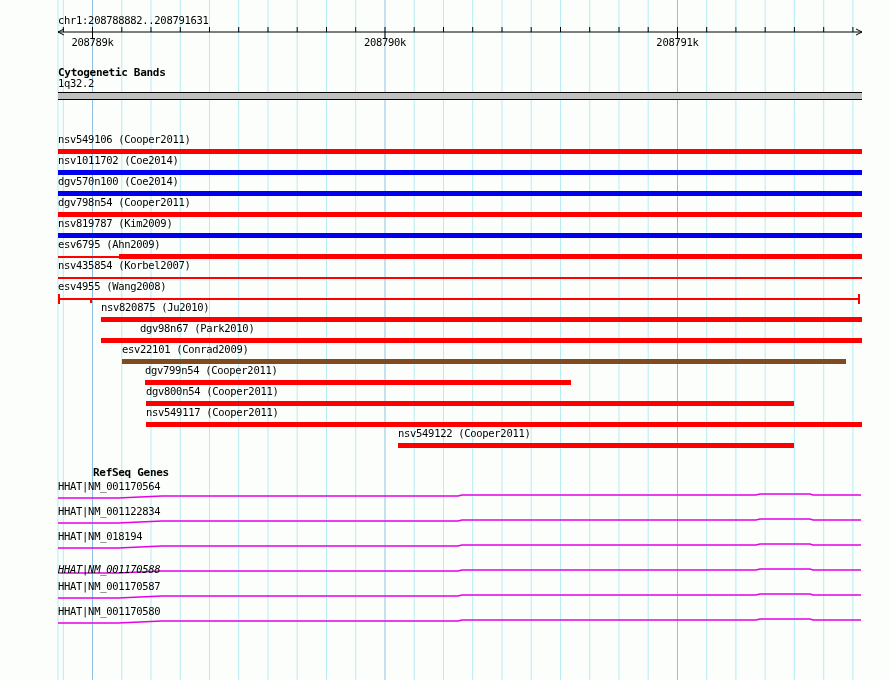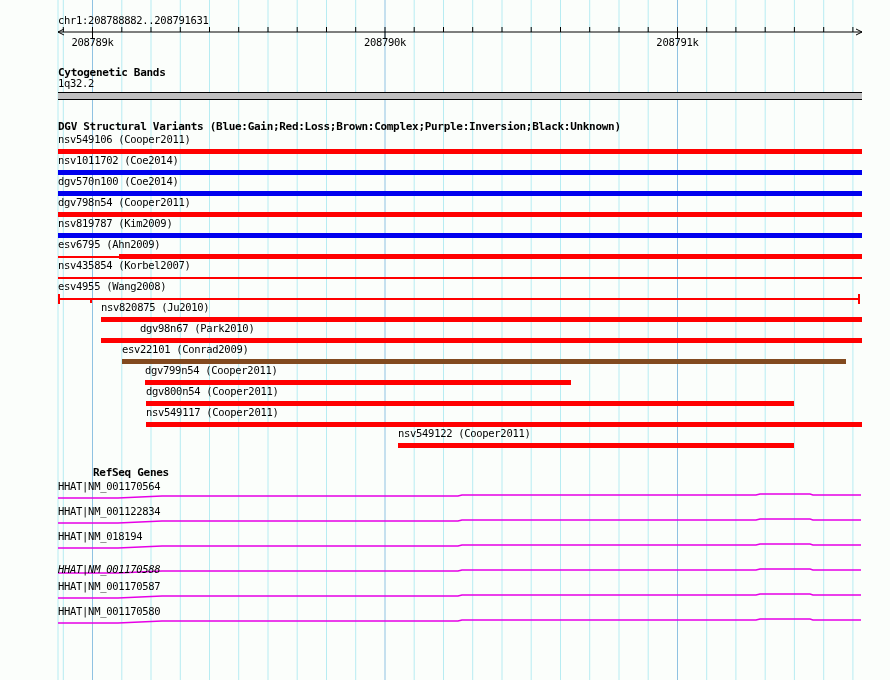--- a/index.html
+++ b/index.html
@@ -92,21 +92,20 @@
       <path d="M58,598 L118,598 L162,596 L458,596 L462,595 L756,595 L760,594 L810,594 L813,595 L861,595" stroke="#e600e6" stroke-width="1.4" fill="none"></path>
       <path d="M58,623 L118,623 L162,621 L458,621 L462,620 L756,620 L760,619 L810,619 L813,620 L861,620" stroke="#e600e6" stroke-width="1.4" fill="none"></path>
     </svg>
 
   <div class="mono" style="left:58px;top:15px;">chr1:208788882..208791631</div>
 
   <div class="hdr" style="left:58px;top:67px;">Cytogenetic Bands</div>
   <div class="mono" style="left:58px;top:78px;">1q32.2</div>
   <div id="cyto-bar" style="background: rgb(192, 192, 192);"></div>
 
-  <div class="hdr" style="left:58px;top:121px;">DGV Structural Variants (Blue:Gain;Red:Loss;Brown:Complex;Purple:Inversion;Black:Unknown)</div>
 
   <div class="hdr" style="left:58px;top:467px;padding-left:35px;">RefSeq Genes</div>
 <div class="mono ticklabel" style="left: 92.5115px; top: 37px;">208789k</div>
     <div class="mono ticklabel" style="left: 384.981px; top: 37px;">208790k</div>
     <div class="mono ticklabel" style="left: 677.451px; top: 37px;">208791k</div>
     <div class="mono" style="left: 58px; top: 134px;">nsv549106 (Cooper2011)</div>
     <div class="abs" style="left: 58px; top: 149px; width: 804px; height: 5px; background: rgb(255, 0, 0);"></div>
     <div class="mono" style="left: 58px; top: 155px;">nsv1011702 (Coe2014)</div>
     <div class="abs" style="left: 58px; top: 170px; width: 804px; height: 5px; background: rgb(0, 0, 238);"></div>
     <div class="mono" style="left: 58px; top: 176px;">dgv570n100 (Coe2014)</div>

